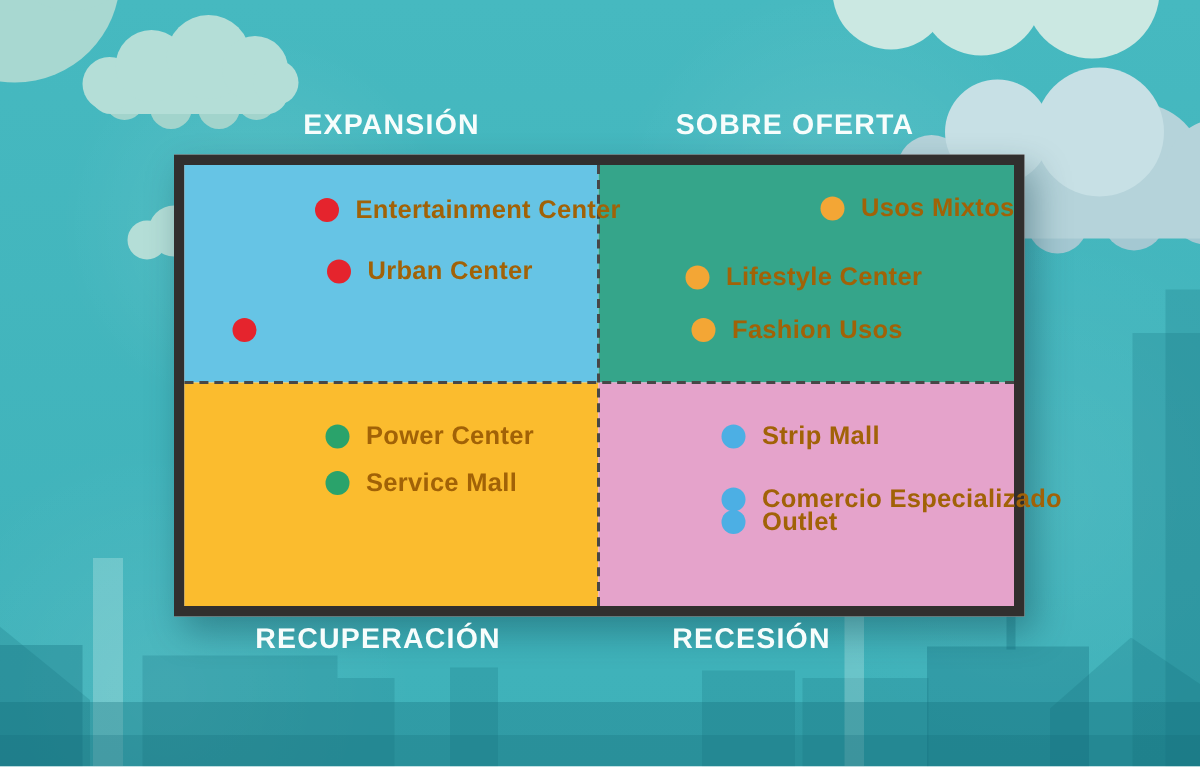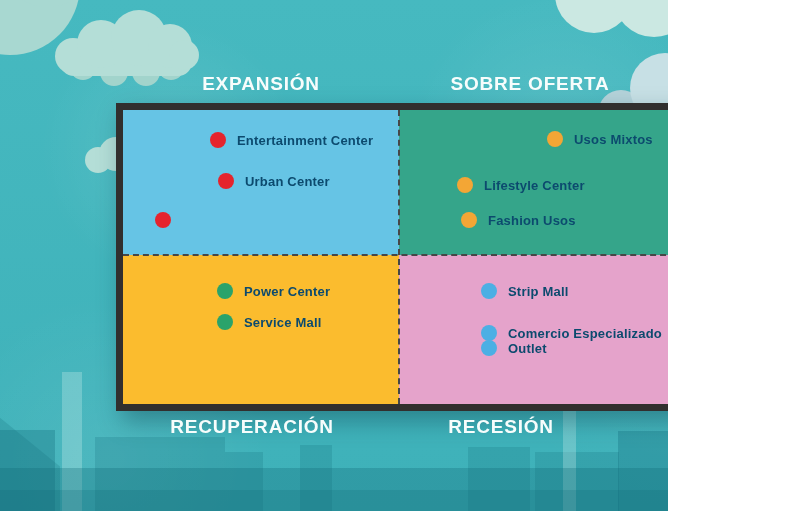--- a/index.html
+++ b/index.html
@@ -1,18 +1,18 @@
 <!DOCTYPE html>
 <html><head>
 <meta charset="utf-8">
 <style>
   html,body{margin:0;padding:0;}
   .stage{
     position:relative;
-    width:668px;height:511px;
+    width:800px;height:511px;
     overflow:hidden;
     font-family:"Liberation Sans",sans-serif;
     background:
       radial-gradient(circle 180px at 170px 150px, rgba(255,255,255,0.10), rgba(255,255,255,0) 72%),
       radial-gradient(circle 210px at 560px 140px, rgba(255,255,255,0.10), rgba(255,255,255,0) 72%),
       radial-gradient(circle 230px at 110px 460px, rgba(255,255,255,0.08), rgba(255,255,255,0) 72%),
       radial-gradient(circle 260px at 690px 330px, rgba(255,255,255,0.06), rgba(255,255,255,0) 72%),
       linear-gradient(#46b9c0,#3eb1b9);
   }
   .puff{position:absolute;border-radius:50%;}
@@ -37,21 +37,21 @@
   .q-bl{left:0;top:145px;width:276px;height:149px;background:#fbbc2e;}
   .q-br{left:276px;top:145px;width:277px;height:149px;background:#e5a3cb;}
   .divider-v{position:absolute;left:275px;top:0;height:100%;width:0;border-left:2px dashed #474747;}
   .divider-h{position:absolute;top:144px;left:0;width:100%;height:0;border-top:2px dashed #474747;}
   .item{position:absolute;display:flex;align-items:center;gap:11px;height:22px;white-space:nowrap;}
   .dot{width:16px;height:16px;border-radius:50%;flex:0 0 auto;}
   .dot-red{background:#e5242d;}
   .dot-orange{background:#f3a635;}
   .dot-green{background:#2aa36b;}
   .dot-blue{background:#4cafe4;}
-  .item-label{font-size:13px;font-weight:700;color:#0c4a6e;letter-spacing:0.2px;}
+  .item-label{font-size:17px;font-weight:700;color:#a16207;letter-spacing:0.2px;}
   .q-title{
     position:absolute;z-index:4;transform:translateX(-50%);
     font-size:19px;font-weight:700;color:#f7fdfc;letter-spacing:0.8px;white-space:nowrap;
   }
 </style>
 </head>
 <body>
 
 <div class="stage">
 

